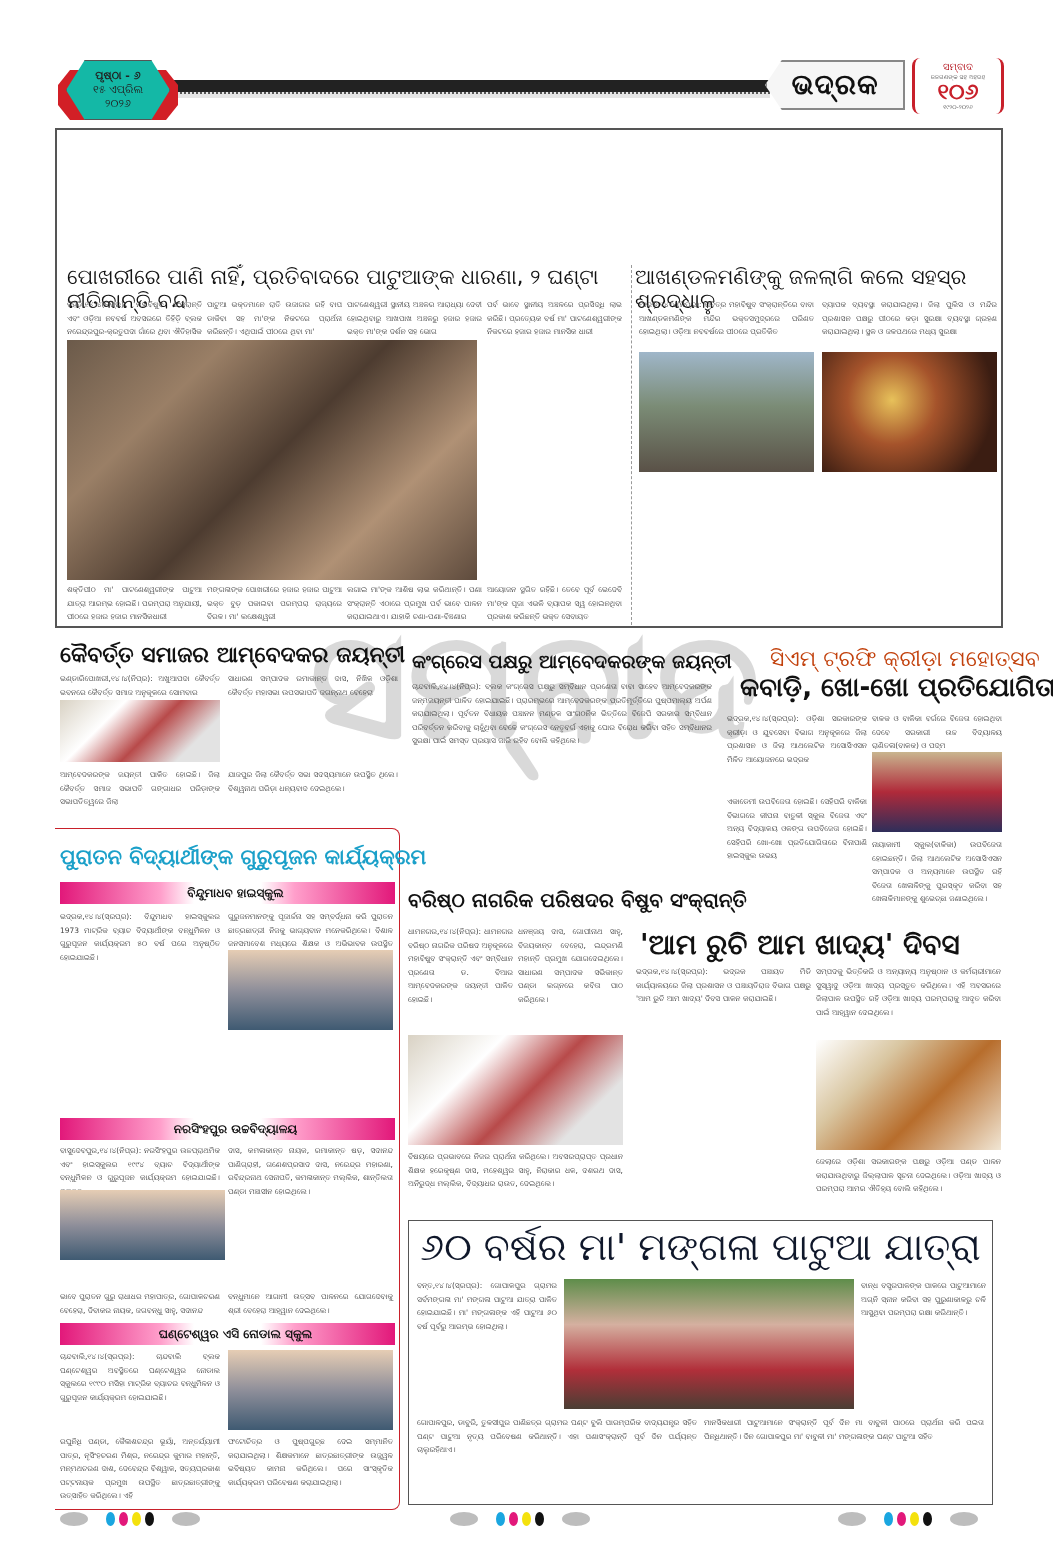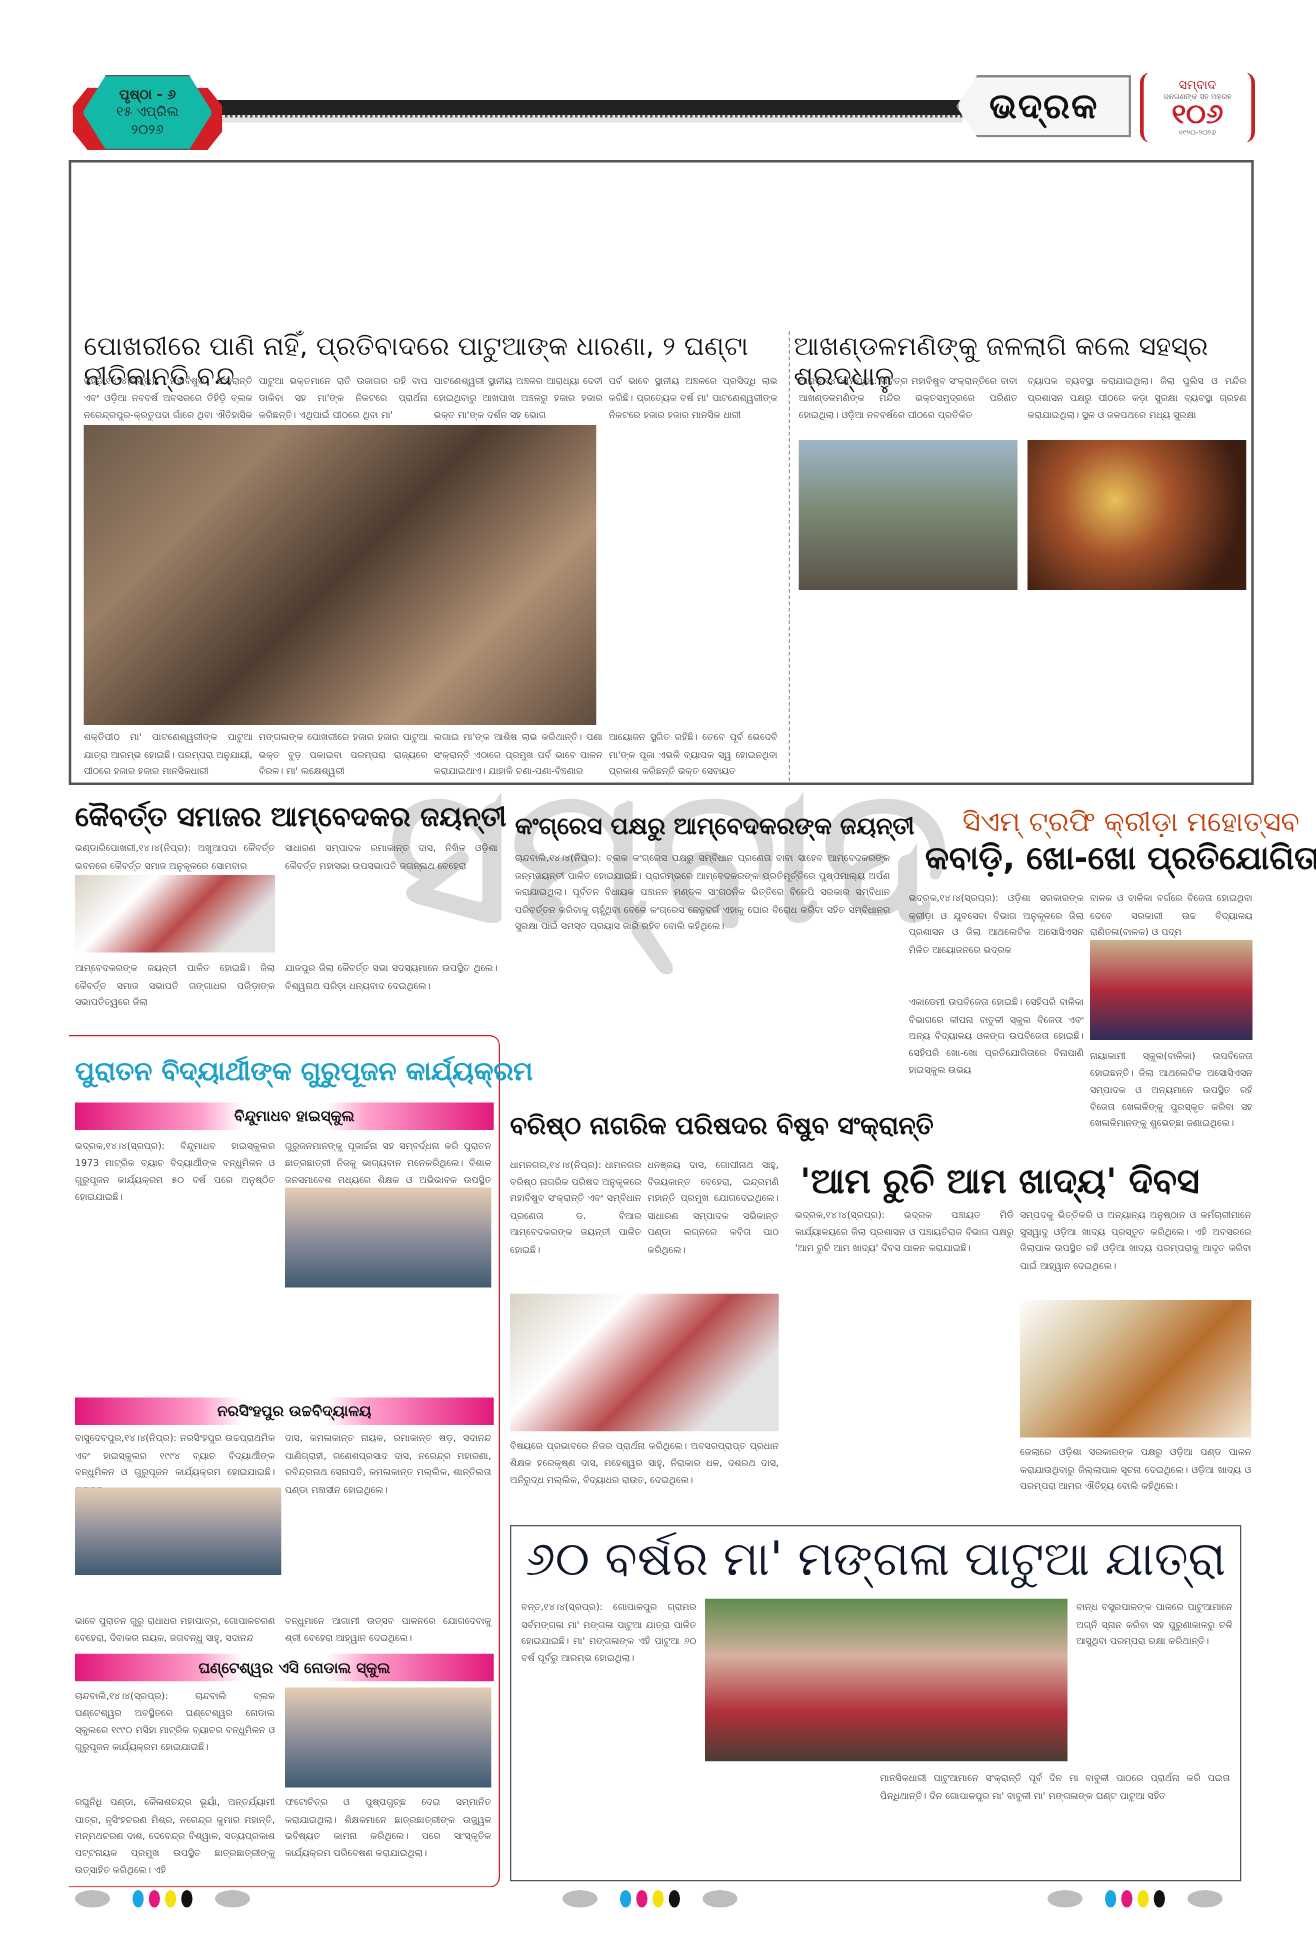--- a/index.html
+++ b/index.html
@@ -157,20 +157,21 @@
 <div class="txt" style="position:absolute;left:636px;top:965px;width:175px;">ଭଦ୍ରକ,୧୪।୪(ସ୍ରପ୍ର): ଭଦ୍ରକ ପଞ୍ଚାୟତ ମିଡି କାର୍ଯ୍ୟାଳୟରେ ଜିଲା ପ୍ରଶାସନ ଓ ପଞ୍ଚାୟତିରାଜ ବିଭାଗ ପକ୍ଷରୁ 'ଆମ ରୁଚି ଆମ ଖାଦ୍ୟ' ଦିବସ ପାଳନ କରାଯାଇଛି।</div>
 <div class="txt" style="position:absolute;left:816px;top:965px;width:185px;">ସମ୍ପଦକୁ ଭିତ୍ତିକରି ଓ ଅନ୍ୟାନ୍ୟ ଅନୁଷ୍ଠାନ ଓ କର୍ମଚାରୀମାନେ ସୁସ୍ୱାଦୁ ଓଡ଼ିଆ ଖାଦ୍ୟ ପ୍ରସ୍ତୁତ କରିଥିଲେ। ଏହି ଅବସରରେ ଜିଲାପାଳ ଉପସ୍ଥିତ ରହି ଓଡ଼ିଆ ଖାଦ୍ୟ ପରମ୍ପରାକୁ ଆଦୃତ କରିବା ପାଇଁ ଆହ୍ୱାନ ଦେଇଥିଲେ।</div>
 <div class="photo food" style="left:816px;top:1040px;width:185px;height:110px;"></div>
 <div class="txt" style="position:absolute;left:816px;top:1155px;width:185px;">ଜେଲାରେ ଓଡ଼ିଶା ସରକାରଙ୍କ ପକ୍ଷରୁ ଓଡ଼ିଆ ପଣ୍ଡ ପାଳନ କରାଯାଉଥିବାରୁ ଜିଲ୍ଲାପାଳ ସୂଚନା ଦେଇଥିଲେ। ଓଡ଼ିଆ ଖାଦ୍ୟ ଓ ପରମ୍ପରା ଆମର ଐତିହ୍ୟ ବୋଲି କହିଥିଲେ।</div>
 
 <div class="box60">
   <div class="h60">୬୦ ବର୍ଷର ମା' ମଙ୍ଗଳା ପାଟୁଆ ଯାତ୍ରା</div>
   <div class="txt" style="position:absolute;left:8px;top:58px;width:140px;">ବନ୍ତ,୧୪।୪(ସ୍ରପ୍ର): ଗୋପାଳପୁର ଗ୍ରାମର ସର୍ବମଙ୍ଗଳା ମା' ମଙ୍ଗଳା ପାଟୁଆ ଯାତ୍ରା ପାଳିତ ହୋଇଯାଇଛି। ମା' ମଙ୍ଗଳାଙ୍କ ଏହି ପାଟୁଆ ୬୦ ବର୍ଷ ପୂର୍ବରୁ ଆରମ୍ଭ ହୋଇଥିଲା।</div>
   <div class="photo fest" style="left:155px;top:58px;width:290px;height:130px;"></div>
   <div class="txt" style="position:absolute;left:452px;top:58px;width:125px;">ବାନ୍ଧ ବସ୍ତ୍ରପାଳଙ୍କ ପାଳରେ ପାଟୁଆମାନେ ଅଗ୍ନି ସ୍ନାନ କରିବା ସହ ପୁରୁଣାକାଳରୁ ଚଳି ଆସୁଥିବା ପରମ୍ପରା ରକ୍ଷା କରିଥାନ୍ତି।</div>
+  <div class="txt" style="position:absolute;left:8px;top:195px;width:280px;">ଗୋପାଳପୁର, ଡାବୁରି, ତୁଳସୀପୁର ପାଣିଛତ୍ର ଗ୍ରାମର ଘଣ୍ଟ ବୁଲି ପାରମ୍ପରିକ ବାଦ୍ୟଯନ୍ତ୍ର ସହିତ ଘଣ୍ଟ ପାଟୁଆ ନୃତ୍ୟ ପରିବେଷଣ କରିଥାନ୍ତି। ଏହା ପଣାସଂକ୍ରାନ୍ତି ପୂର୍ବ ଦିନ ପର୍ଯ୍ୟନ୍ତ ଚାଲୁରହିଥାଏ।</div>
   <div class="txt" style="position:absolute;left:295px;top:195px;width:280px;">ମାନସିକଧାରୀ ପାଟୁଆମାନେ ସଂକ୍ରାନ୍ତି ପୂର୍ବ ଦିନ ମା ବାବୁଳୀ ପାଠରେ ପ୍ରାର୍ଥନା କରି ପଇତା ପିନ୍ଧିଥାନ୍ତି। ଦିନ ଗୋପାଳପୁର ମା' ବାବୁଳୀ ମା' ମଙ୍ଗଳାଙ୍କ ଘଣ୍ଟ ପାଟୁଆ ସହିତ</div>
 </div>
 
 <div class="regmarks" style="left:60px;">
   <span class="g"></span>
     <span class="sp"></span>
   <span class="d" style="background:#1aa6e0"></span>
     <span class="d" style="background:#e2187a"></span>
     <span class="d" style="background:#f4e10d"></span>
     <span class="d" style="background:#111"></span>

